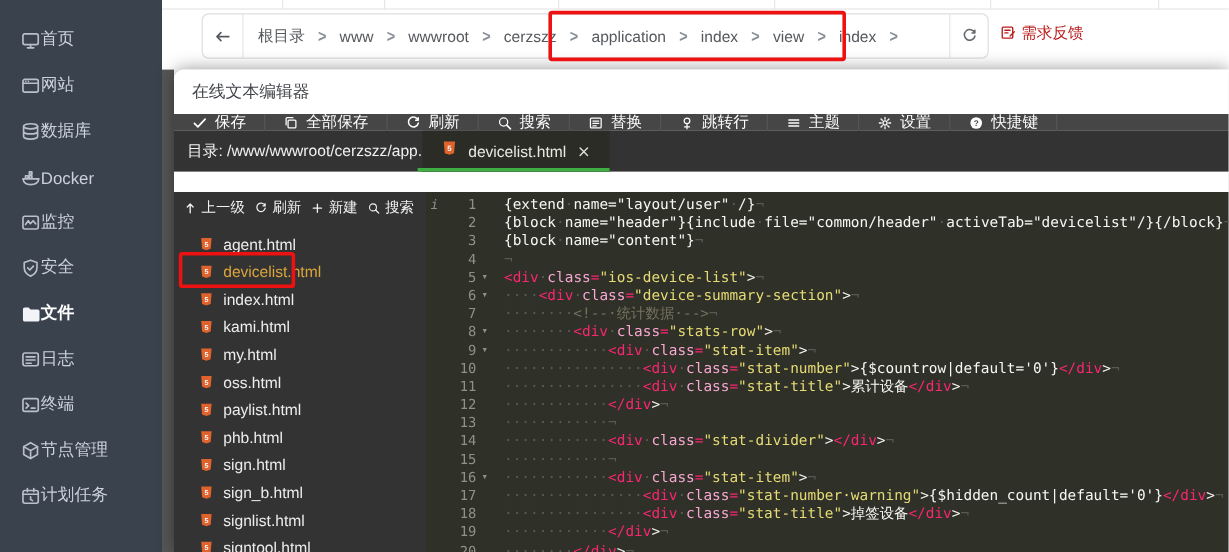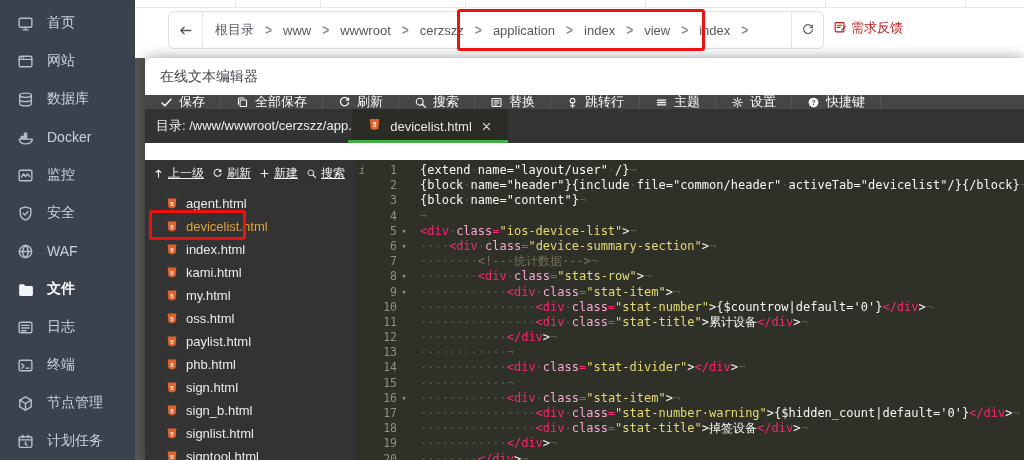--- a/index.html
+++ b/index.html
@@ -1,21 +1,21 @@
 <!DOCTYPE html>
 <html><head>
 <meta charset="utf-8">
 <style>
   * { margin:0; padding:0; box-sizing:border-box; }
   html,body { width:1024px; height:460px; overflow:hidden; }
   body { position:relative; font-family:"Liberation Sans","DejaVu Sans",sans-serif; background:#fff; }
 
   
   #sidebar { position:absolute; left:0; top:0; width:135px; height:460px; background:#3a424e; z-index:3; padding-top:4px; }
-  .sb-item { height:38px; display:flex; align-items:center; padding-left:17px; gap:13px; color:#ccd2dc; font-size:14px; cursor:pointer; }
+  .sb-item { height:38px; display:flex; align-items:flex-end; padding-left:17px; color:#ccd2dc; font-size:14px; cursor:pointer; }
   .sb-item .sb-ic { width:17px; height:17px; display:inline-flex; color:#b9c0cc; flex:none; }
   .sb-item .sb-ic svg { width:17px; height:17px; }
   .sb-item.active { color:#ffffff; font-weight:bold; }
   .sb-item.active .sb-ic { color:#f2f4f7; }
 
   
   #main-top { position:absolute; left:135px; top:0; right:0; height:58px; background:#fff; }
   .strip { position:absolute; left:0; top:0; right:0; height:8px; border-bottom:1px solid #e7e7e7; }
   .strip i { position:absolute; top:0; width:1px; height:8px; background:#e7e7e7; }
   .crumb-bar { position:absolute; left:33px; top:11px; width:656px; height:38px; border:1px solid #dcdfe3; border-radius:6px; display:flex; align-items:center; background:#fff; }
@@ -48,21 +48,21 @@
   .tab { position:absolute; left:207px; top:0; width:156px; height:34px; background:#2b2c25; display:flex; align-items:center; justify-content:center; gap:9px; cursor:pointer; }
   .tab .t-name { color:#e8e8e8; font-size:13px; }
   .tab .t-close { color:#e0e0e0; width:11px; height:11px; display:inline-flex; cursor:pointer; }
   .tab .t-close svg { width:11px; height:11px; }
   .tab-underline { position:absolute; left:203px; bottom:0; width:160px; height:3px; background:#3eae42; }
   .m-content { position:absolute; top:102px; left:0; right:0; bottom:0; display:flex; }
 
   
   .file-panel { position:relative; width:210px; background:#333333; flex:none; }
   .fp-toolbar { height:26px; display:flex; align-items:center; justify-content:space-between; padding:0 10px 0 8px; }
-  .fp-act { display:flex; align-items:center; gap:4px; color:#f2f2f2; font-size:12px; cursor:pointer;text-decoration:underline; }
+  .fp-act { display:flex; align-items:center; gap:4px; color:#f2f2f2; font-size:12px; cursor:pointer; }
   .fp-act svg { width:11px; height:11px; }
   .fp-list { padding-top:6px; }
   .f-row { height:23px; display:flex; align-items:center; gap:8px; padding-left:21px; cursor:pointer; }
   .f-row svg { width:12px; height:13px; flex:none; }
   .f-name { font-size:13px; color:#ececec; }
   .f-row.hl .f-name { color:#dba43c; }
 
   
   .code-area { flex:1; background:#2f3028; overflow:hidden; padding-top:3px; font-family:"DejaVu Sans Mono","Liberation Mono",monospace; }
   .c-row { display:flex; height:15.2px; line-height:15.2px; font-size:12px; white-space:pre; cursor:text; }
@@ -123,29 +123,20 @@
       <span>监控</span>
     </div>
     <div class="sb-item">
       <span class="sb-ic" style="display: inline-flex;">
         <svg viewBox="0 0 16 16" fill="none" stroke="currentColor" stroke-width="1.3" stroke-linecap="round" stroke-linejoin="round">
           <path d="M8 1.8L13 3.5v4c0 3.4-2.2 5.6-5 6.7-2.8-1.1-5-3.3-5-6.7v-4z"></path>
           <path d="M5.8 7.8l1.6 1.6 2.8-3"></path>
         </svg>
       </span>
       <span>安全</span>
-    </div>
-    <div class="sb-item">
-      <span class="sb-ic" style="display: inline-flex;">
-        <svg viewBox="0 0 16 16" fill="none" stroke="currentColor" stroke-width="1.3" stroke-linecap="round" stroke-linejoin="round">
-          <circle cx="8" cy="8" r="5.8"></circle>
-          <path d="M2.2 8h11.6M8 2.2c1.8 1.6 2.6 3.6 2.6 5.8S9.8 12.2 8 13.8M8 2.2C6.2 3.8 5.4 5.8 5.4 8s.8 4.2 2.6 5.8"></path>
-        </svg>
-      </span>
-      <span>WAF</span>
     </div>
     <div class="sb-item active">
       <span class="sb-ic" style="display: inline-flex;">
         <svg viewBox="0 0 16 16">
           <path fill="currentColor" d="M2 4.4c0-.8.6-1.4 1.4-1.4h3.1l1.4 1.6h5.7c.8 0 1.4.6 1.4 1.4v6.6c0 .8-.6 1.4-1.4 1.4H3.4c-.8 0-1.4-.6-1.4-1.4z"></path>
         </svg>
       </span>
       <span>文件</span>
     </div>
     <div class="sb-item">

